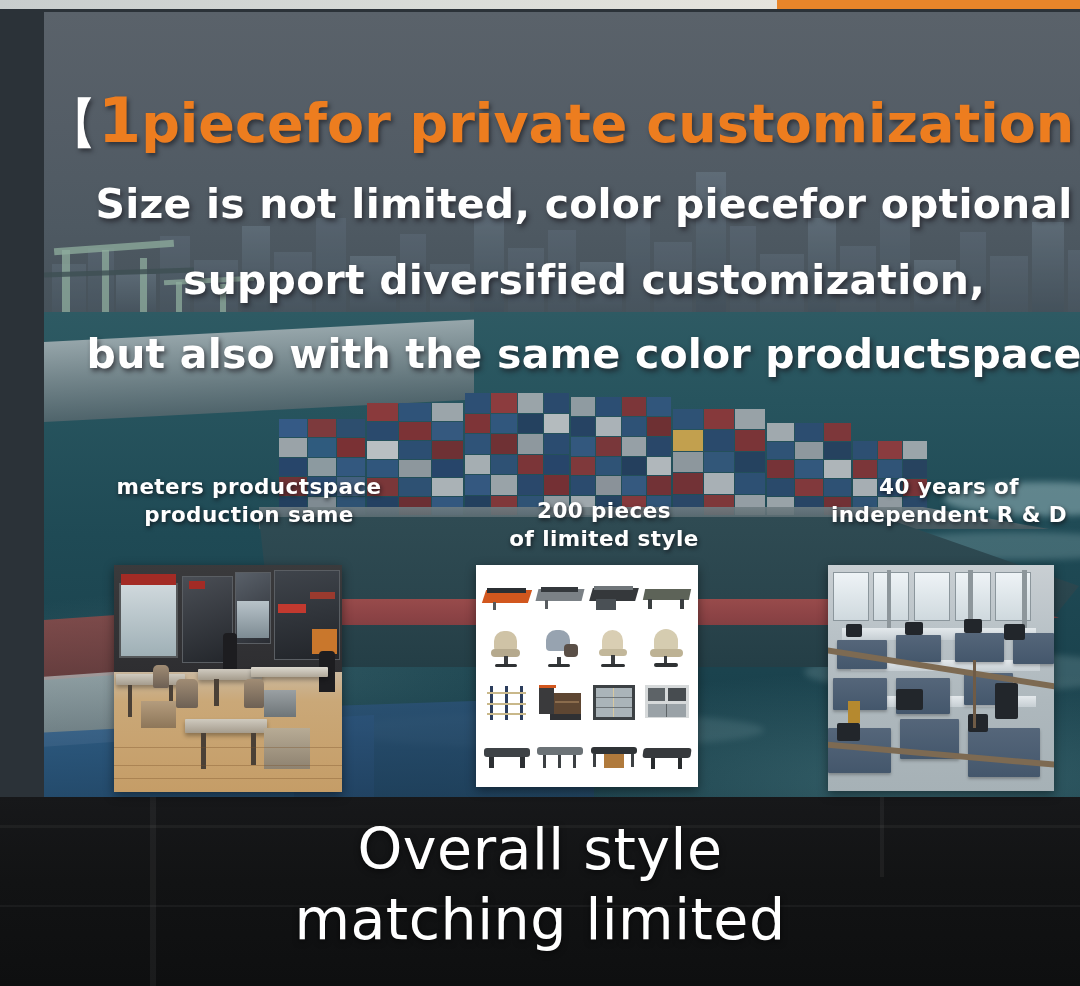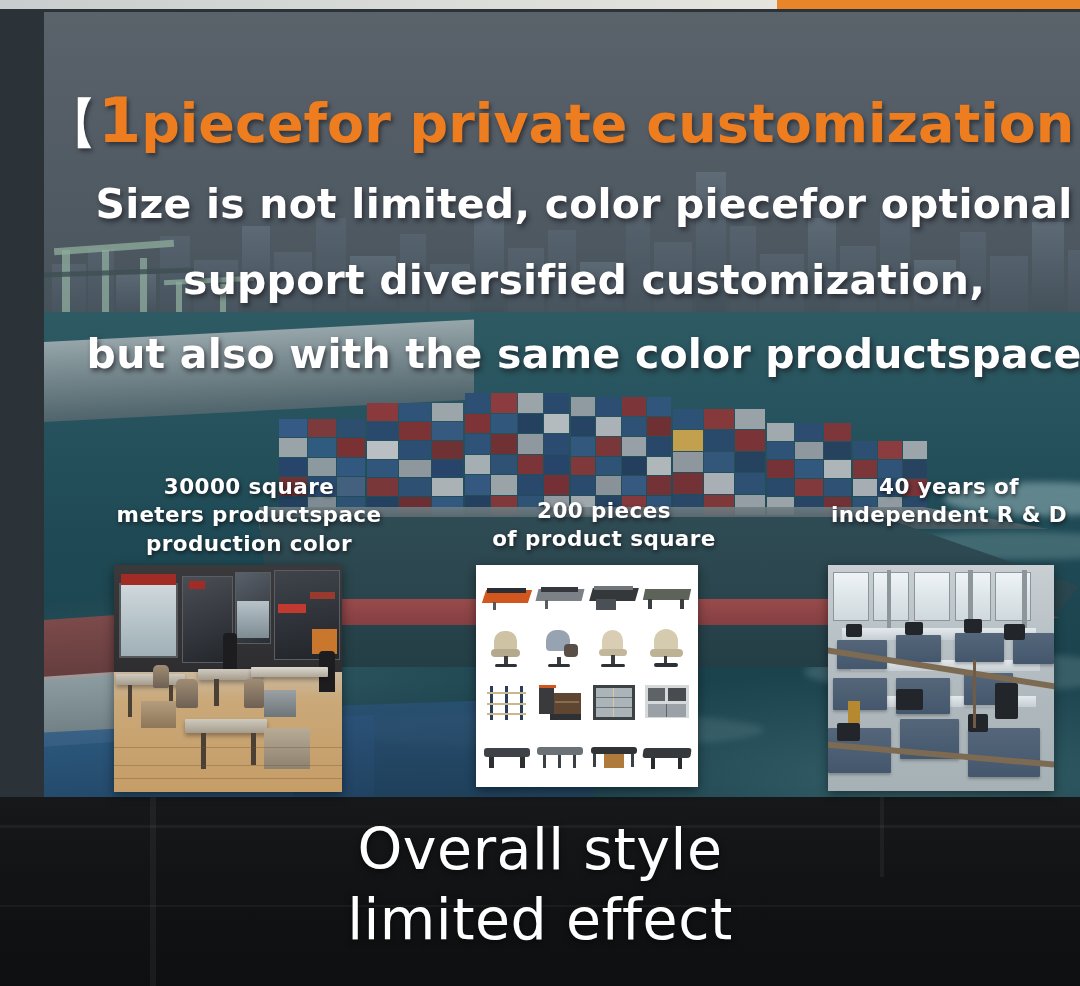--- a/index.html
+++ b/index.html
@@ -344,27 +344,26 @@
 
     <div class="headline">
       <span class="brk" style="color:#ffffff">【</span><span class="num" style="color:#ED7D1F">1</span><span style="color:#ED7D1F">piecefor private customization</span><span class="brk" style="color:#ffffff">】</span>
     </div>
 
     <div class="sub sub1">Size is not limited, color piecefor optional</div>
     <div class="sub sub3">but also with the same color productspace</div>
     <div class="sub sub2">support diversified customization,</div>
 
     <div class="cap cap1">
-      <div>30000 square</div>
       <div>meters productspace</div>
-      <div>production color</div>
+      <div>production same</div>
     </div>
     <div class="cap cap2">
       <div>200 pieces</div>
-      <div>of product square</div>
+      <div>of limited style</div>
     </div>
     <div class="cap cap3">
       <div>40 years of</div>
       <div>independent R &amp; D</div>
     </div>
 
     <div class="photo p1">
       <div class="showroom">
         <div class="sr-wall"></div>
         <div class="sr-win"></div>
@@ -550,17 +549,17 @@
   </div>
 
   <div class="bottom">
     <div class="b-beam" style="left:0;top:28px;width:1080px;height:3px;"></div>
     <div class="b-beam" style="left:0;top:108px;width:1080px;height:2px;"></div>
     <div class="b-post" style="left:150px;top:0;width:6px;height:189px;"></div>
 
     <div class="b-post" style="left:880px;top:0;width:4px;height:80px;"></div>
     <div class="bottom-text">
       <div>Overall style</div>
-      <div>limited effect</div>
+      <div>matching limited</div>
     </div>
   </div>
 
 </div>
 
 </body></html>

